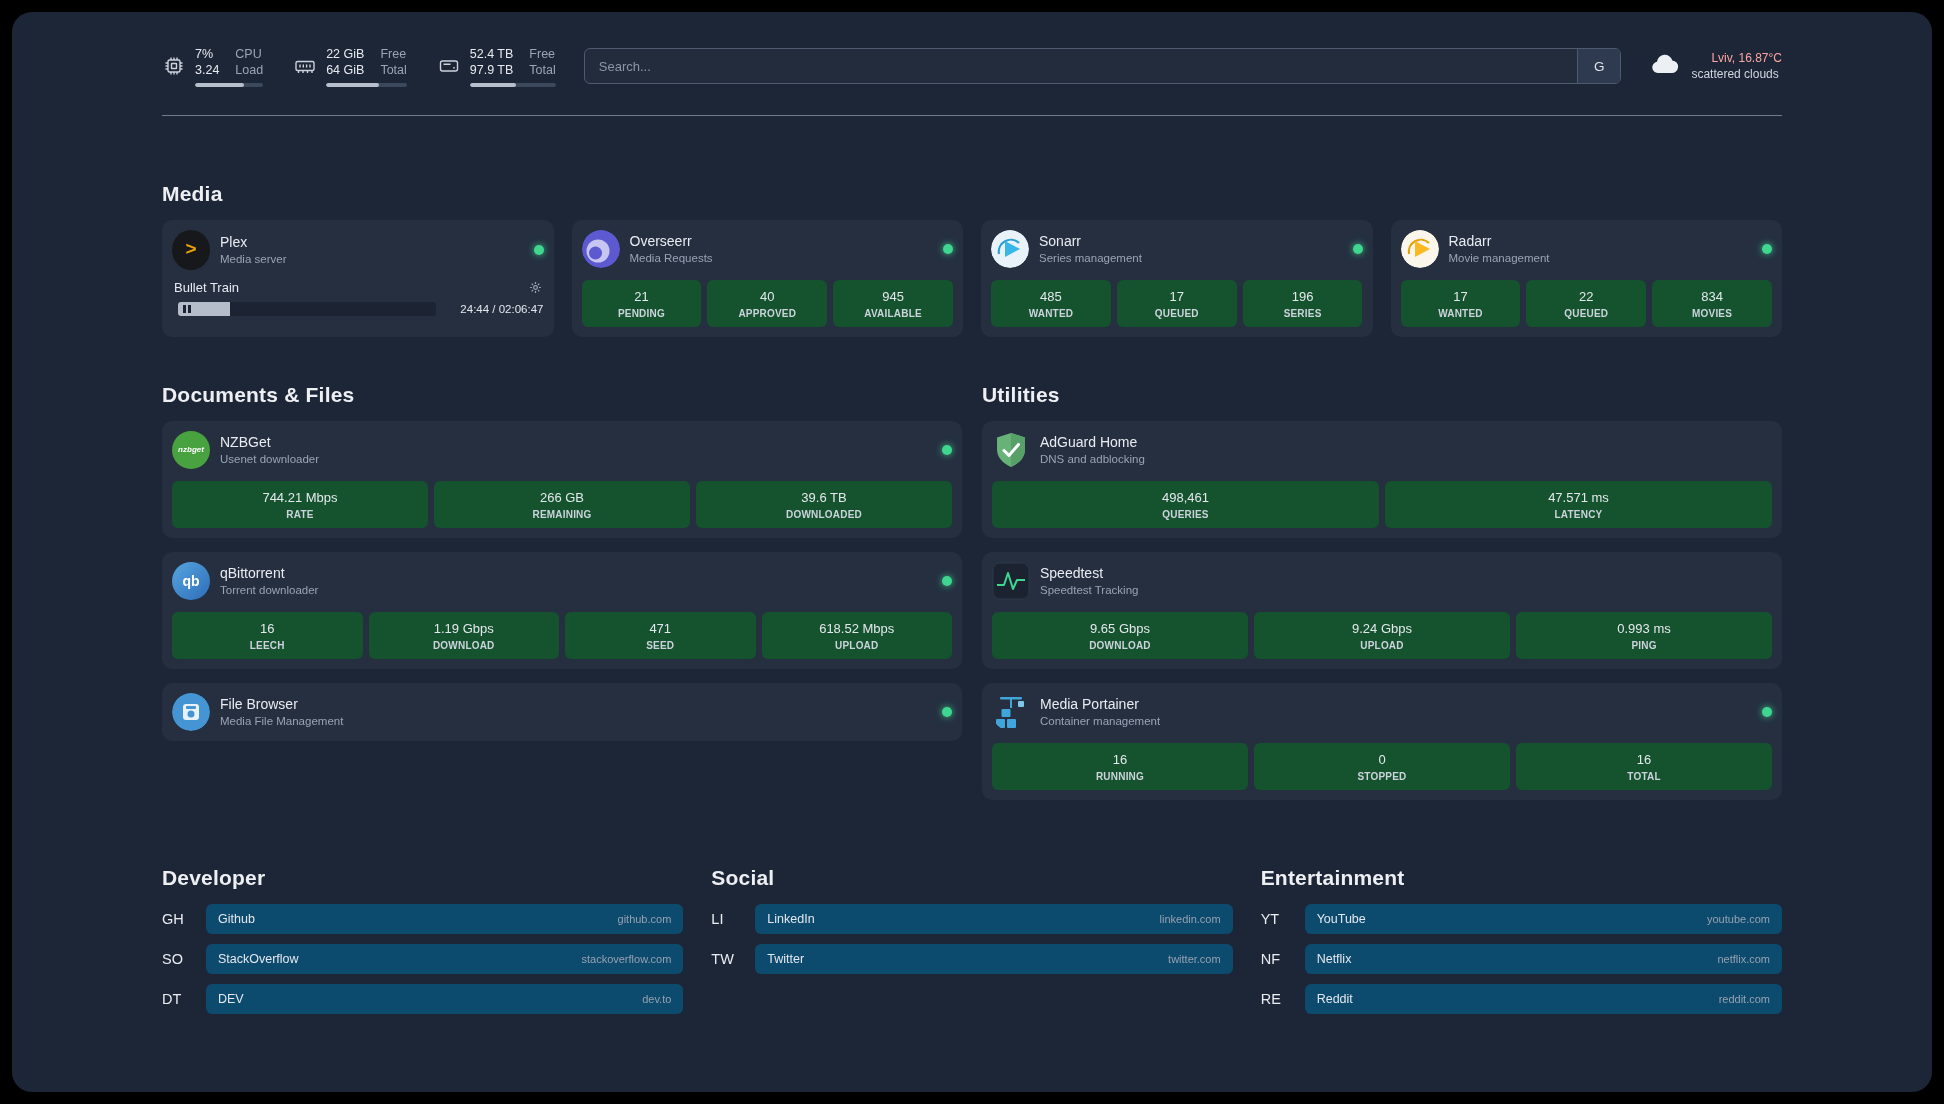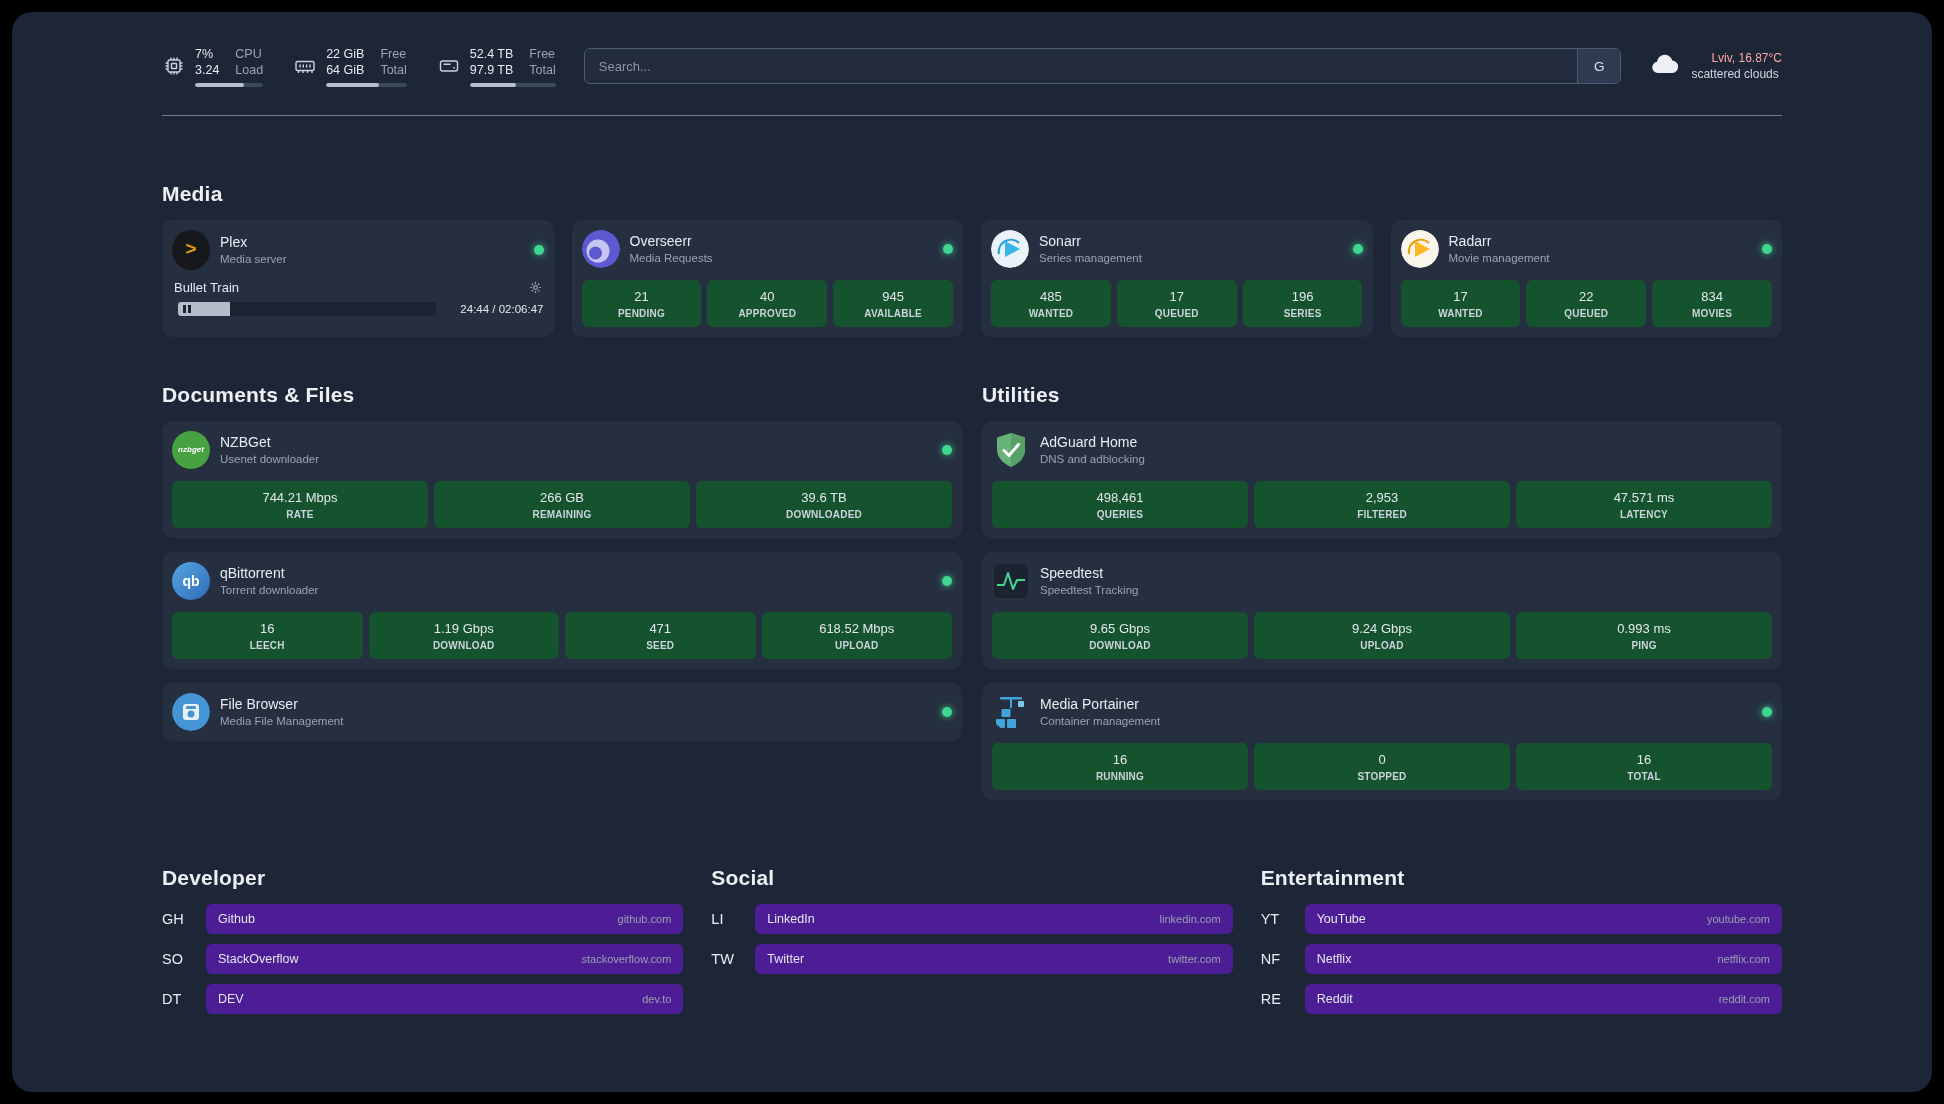--- a/index.html
+++ b/index.html
@@ -63,21 +63,21 @@
   .ptime { font-size:11.5px; color:#e4e8ee; white-space:nowrap; }
 
   .two-col { display:grid; grid-template-columns:1fr 1fr; gap:20px; margin-top:46px; align-items:start; }
   .col .card { margin-bottom:14px; }
   .col .card:last-child { margin-bottom:0; }
 
   
   .bookmarks { display:grid; grid-template-columns:repeat(3,1fr); gap:28px; margin-top:66px; align-items:start; }
   .bm-row { display:flex; align-items:center; gap:12px; margin-top:10px; }
   .bm-abbr { width:32px; flex-shrink:0; font-size:14.5px; color:#e9ecf1; }
-  .bm-pill { flex:1; height:30px; background:#4c1d95; border-radius:6px; display:flex; align-items:center; justify-content:space-between; padding:0 12px; cursor:pointer; }
+  .bm-pill { flex:1; height:30px; background:#0c4a6e; border-radius:6px; display:flex; align-items:center; justify-content:space-between; padding:0 12px; cursor:pointer; }
   .bm-name { font-size:12.5px; color:#e4e8ee; }
   .bm-domain { font-size:11px; color:#97a1b1; }
 </style>
 </head>
 <body>
 
 <div class="panel">
 
   <div class="topbar">
     <div class="resources">
@@ -401,24 +401,20 @@
             <div class="name">AdGuard Home</div>
             <div class="desc">DNS and adblocking</div>
           </div>
         </div>
         <div class="stats">
           <div class="stat">
             <div class="v">498,461</div>
             <div class="l">QUERIES</div>
           </div>
           <div class="stat">
-            <div class="v">2,953</div>
-            <div class="l">FILTERED</div>
-          </div>
-          <div class="stat">
             <div class="v">47.571 ms</div>
             <div class="l">LATENCY</div>
           </div>
         </div>
       </div>
 
       <div class="card">
         <div class="card-head">
           <div class="svc-icon" style="border-radius:7px;">
             <svg viewBox="0 0 38 38" width="38" height="38">

